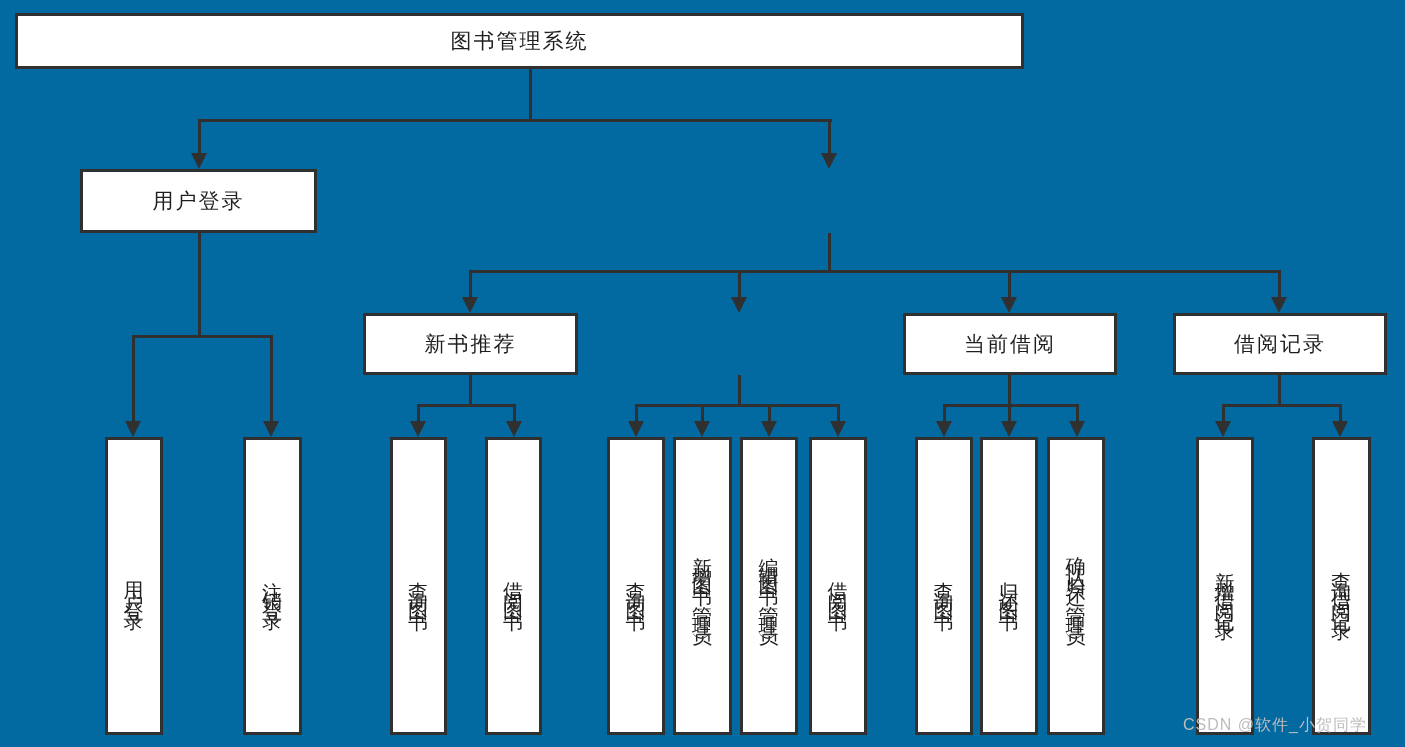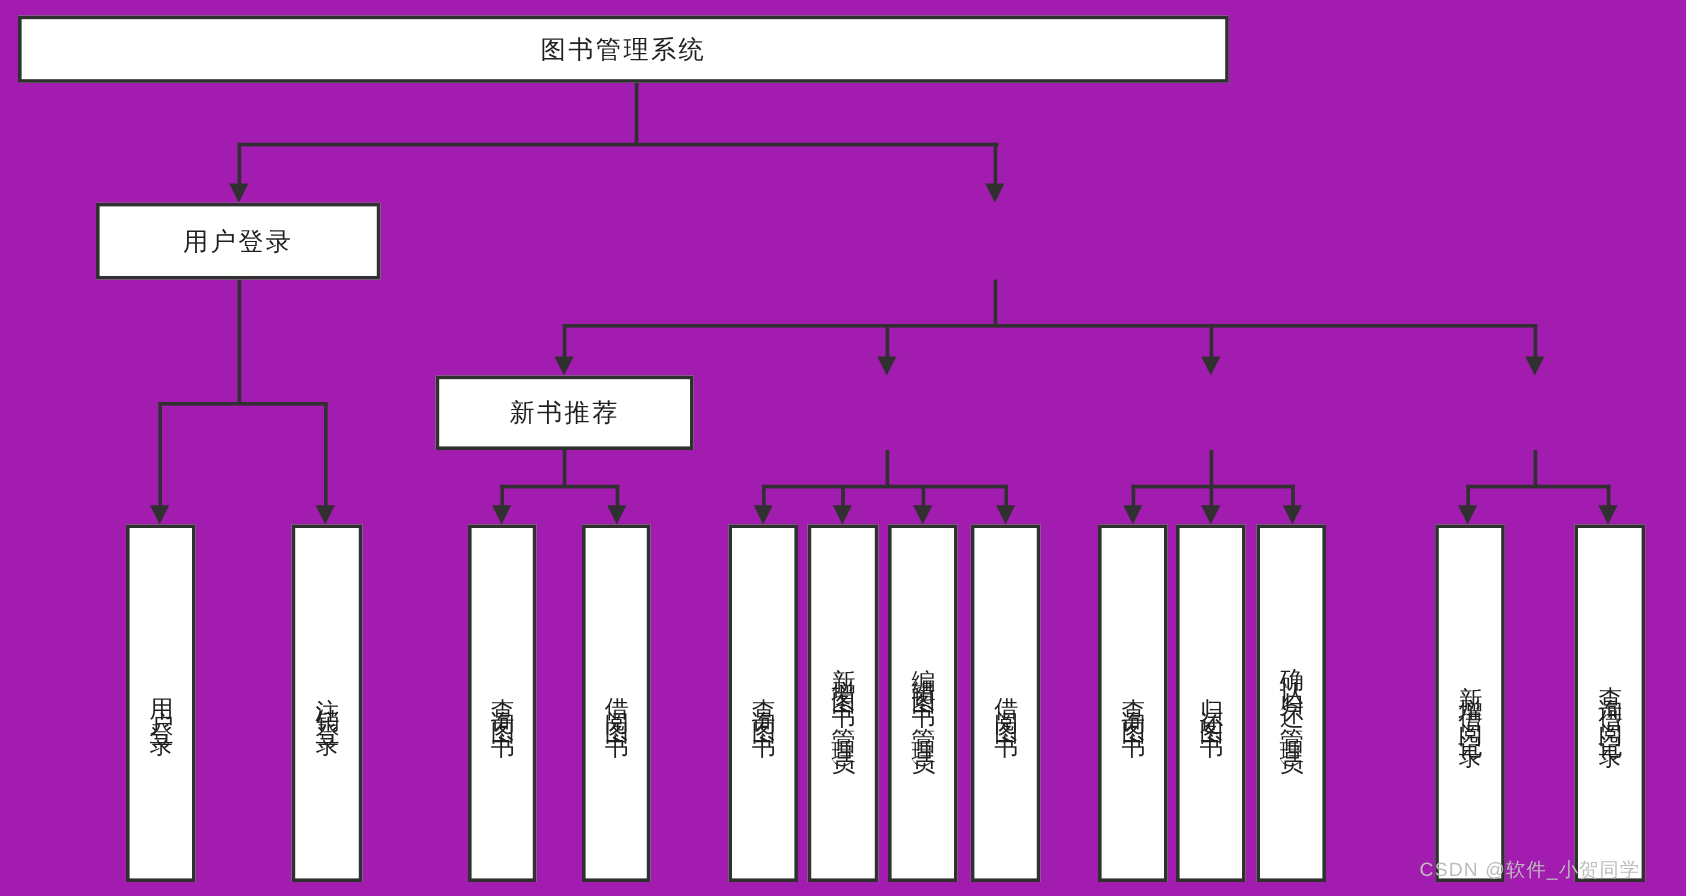--- a/index.html
+++ b/index.html
@@ -1,17 +1,17 @@
 <!DOCTYPE html>
 <html><head>
 <meta charset="utf-8">
 <style>
   html,body { margin:0; padding:0; background:#ffffff; }
   .canvas {
-    position:relative; width:1405px; height:747px; background:#a21caf;
+    position:relative; width:1405px; height:747px; background:#0369a1;
     font-family:"Liberation Sans", sans-serif; overflow:hidden;
   }
   .hbox {
     position:absolute; box-sizing:border-box;
     border:3px solid #303030; background:#ffffff;
     display:flex; align-items:center; justify-content:center;
     font-size:21px; letter-spacing:2px; color:#1f1f1f;
   }
   .vbox {
     position:absolute; box-sizing:border-box;
@@ -99,21 +99,23 @@
   <i class="ar" style="left:1332px;top:421px"></i>
 
   <div class="hbox" style="left:15px;top:13px;width:1009px;height:56px">图书管理系统</div>
 
   <div class="hbox" style="left:80px;top:169px;width:237px;height:64px">用户登录</div>
 
 
   <div class="hbox" style="left:363px;top:313px;width:215px;height:62px">新书推荐</div>
 
 
+  <div class="hbox" style="left:903px;top:313px;width:214px;height:62px">当前借阅</div>
 
+  <div class="hbox" style="left:1173px;top:313px;width:214px;height:62px">借阅记录</div>
 
   <div class="vbox" style="left:105px;top:437px;width:58px;height:298px">
     <span class="vtext">用户登录</span>
   </div>
   <div class="vbox" style="left:243px;top:437px;width:59px;height:298px">
     <span class="vtext">注销登录</span>
   </div>
 
   <div class="vbox" style="left:390px;top:437px;width:57px;height:298px">
     <span class="vtext">查询图书</span>

